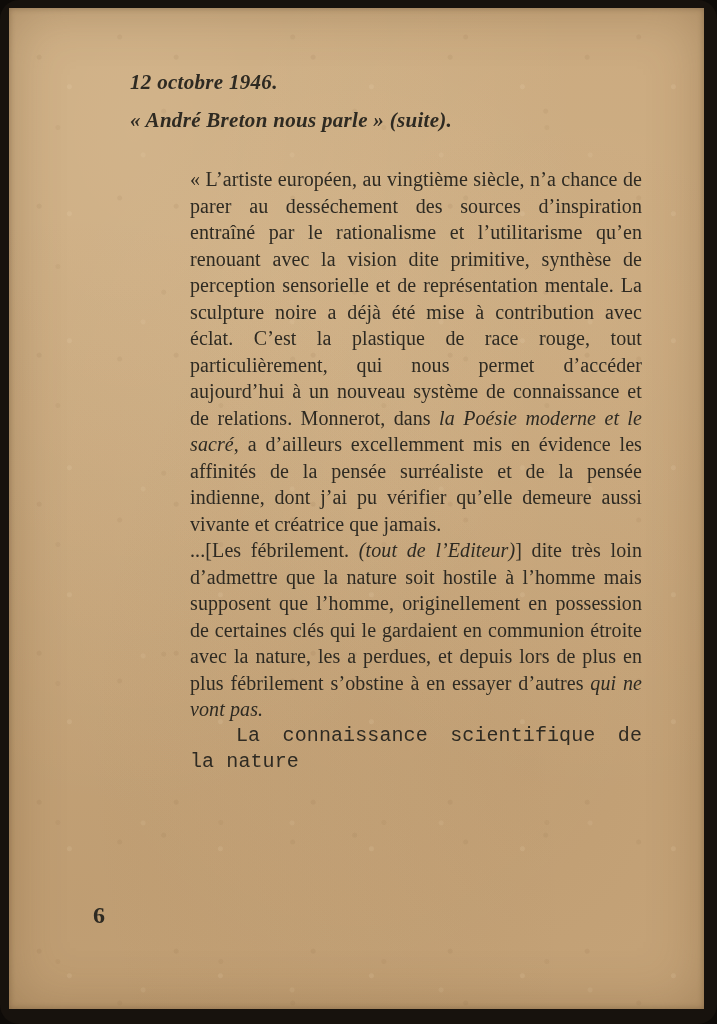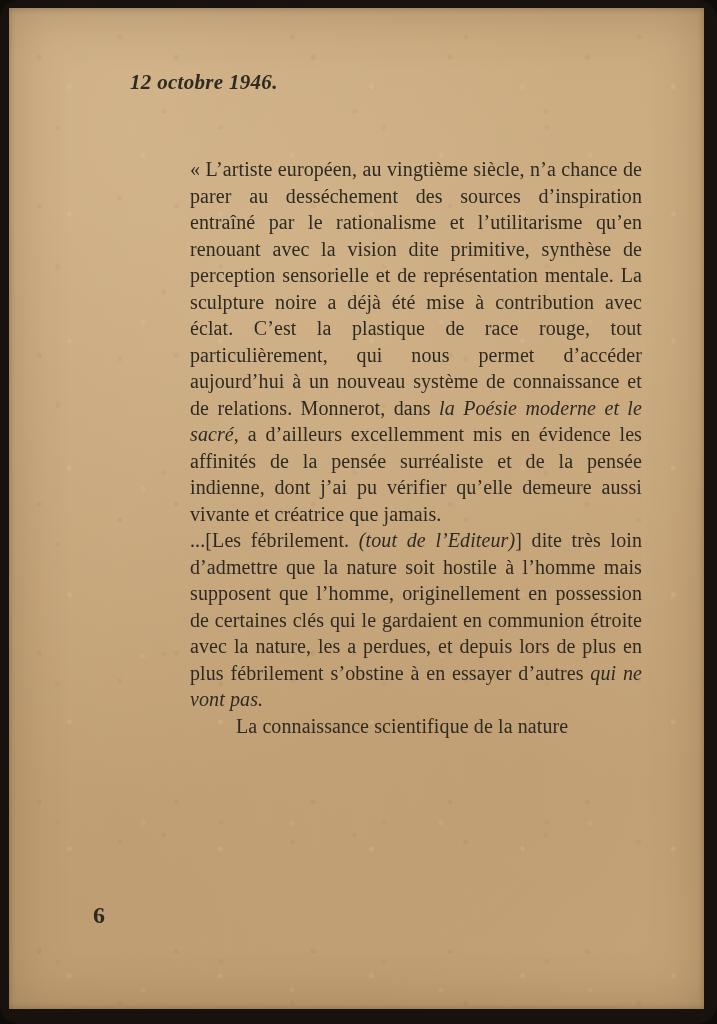--- a/index.html
+++ b/index.html
@@ -62,35 +62,36 @@
     font-weight: 600;
     font-size: 21px;
     line-height: 38px;
     letter-spacing: 0.3px;
     white-space: nowrap;
   }
 
   .body-text {
     position: absolute;
     left: 181px;
-    top: 148px;
+    top: 158px;
     width: 452px;
     color: #2e2a22;
     font-size: 20px;
     line-height: 26.5px;
     text-align: justify;
     letter-spacing: 0.1px;
   }
 
   .body-text p {
     margin: 0;
   }
 
   .body-text p.indent-first {
     text-indent: 2.3em;
+    font-family: Liberation Mono, monospace;
   }
 
   .body-text em {
     font-style: italic;
   }
 
   .page-number {
     position: absolute;
     left: 84px;
     top: 894px;
@@ -100,20 +101,21 @@
   }
 </style>
 </head>
 <body>
 
 <div class="stage">
   <div class="paper">
 
     <header class="heading">
       <div>12 octobre 1946.</div>
+      <div>« André Breton nous parle » (suite).</div>
     </header>
 
     <main class="body-text">
       <p><span>« L’artiste européen, au vingtième siècle, n’a chance de parer au desséchement des sources d’inspiration entraîné par le rationalisme et l’utilitarisme qu’en renouant avec la vision dite primitive, synthèse de perception sensorielle et de représentation mentale. La sculpture noire a déjà été mise à contribution avec éclat. C’est la plastique de race rouge, tout particulièrement, qui nous permet d’accéder aujourd’hui à un nouveau système de connaissance et de relations. Monnerot, dans </span><em>la Poésie moderne et le sacré</em><span>, a d’ailleurs excellemment mis en évidence les affinités de la pensée surréaliste et de la pensée indienne, dont j’ai pu vérifier qu’elle demeure aussi vivante et créatrice que jamais.</span></p>
       <p><span>...[Les fébrilement. </span><em>(tout de l’Editeur)</em><span>] dite très loin d’admettre que la nature soit hostile à l’homme mais supposent que l’homme, originellement en possession de certaines clés qui le gardaient en communion étroite avec la nature, les a perdues, et depuis lors de plus en plus fébrilement s’obstine à en essayer d’autres </span><em>qui ne vont pas.</em></p>
       <p class="indent-first"><span>La connaissance scientifique de la nature</span></p>
     </main>
 
     <div class="page-number">6</div>
 

